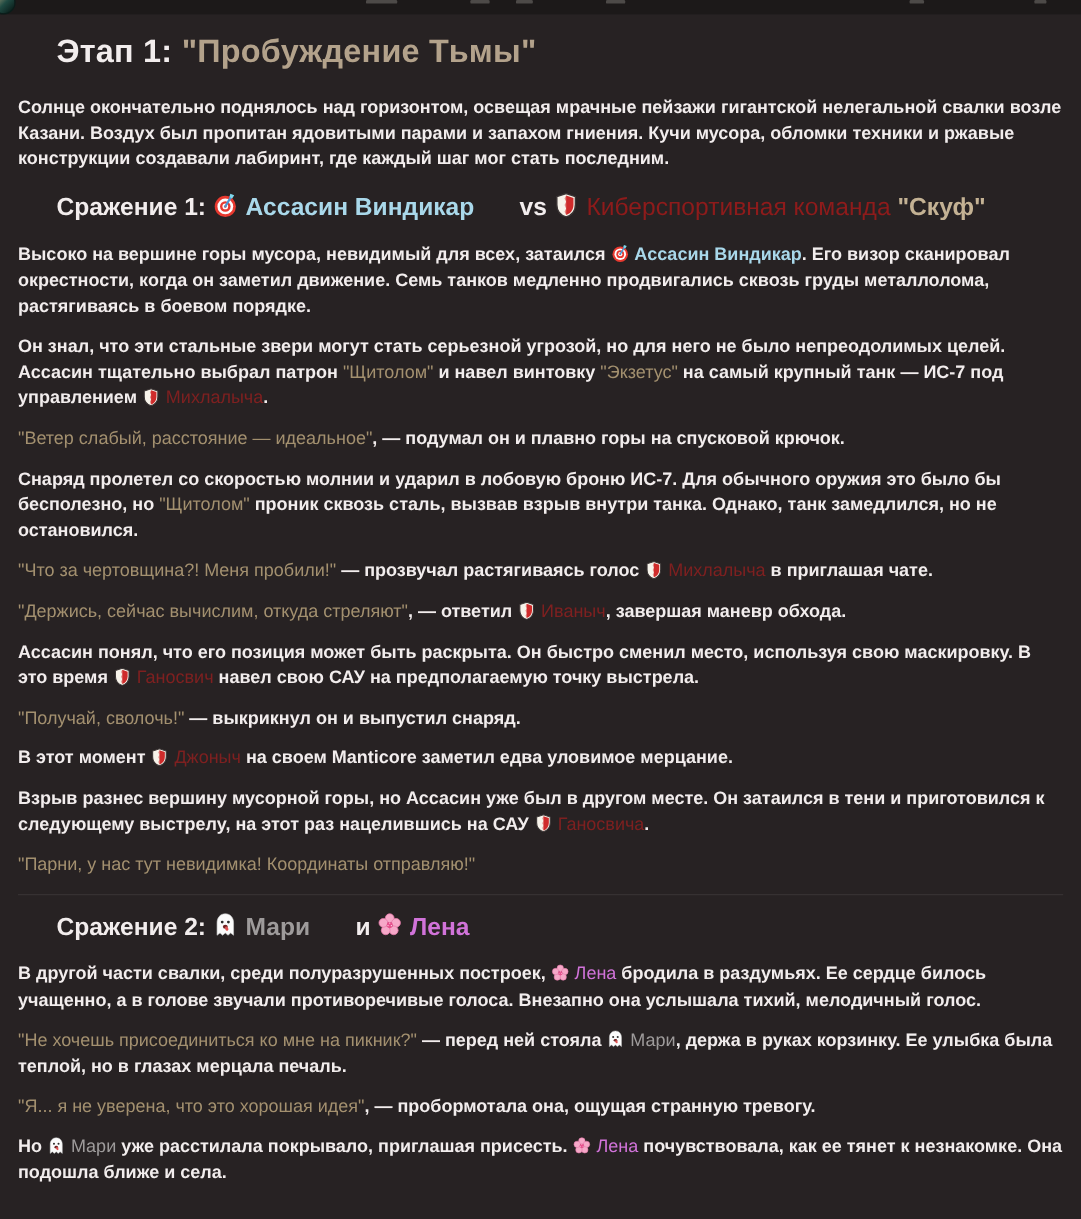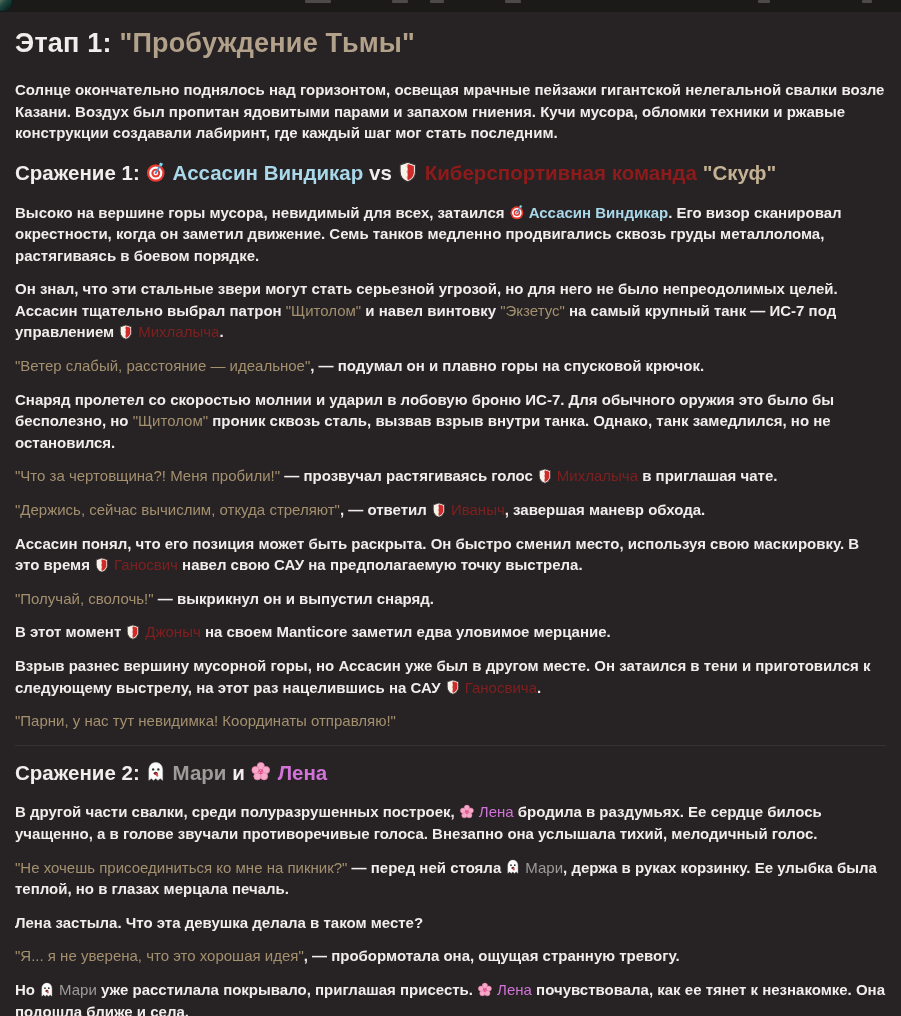--- a/index.html
+++ b/index.html
@@ -39,28 +39,28 @@
   }
   h2.block.with-divider {
     border-top: 1px solid rgba(255,255,255,0.07);
     padding-top: 14px; margin-top: 13px;
   }
   p.block {
     font-size: 15px; font-weight: 700; line-height: 1.44;
     margin: 12px 0 10px 0; max-width: 872px;
   }
   
-  .seg-base   { color: var(--text_primary, #f2eded); }
+  .seg-base   { color: var(--text_primary, #f2eded); margin-left: 32px; }
   .seg-normal { color: var(--text_primary, #f2eded); }
   .seg-tan    { color: var(--accent_tan, #bfae92); }
   h1 .seg-tan { color: var(--accent_tan_title, #b3a28b); }
   .seg-quote  { color: var(--quote_tan, #a3906f); font-weight: 400; }
   .seg-blue   { color: var(--name_blue, #a9d8ea); font-weight: 700; }
   p .seg-red  { color: var(--name_red, #7e2020); font-weight: 400; }
-  h2 .seg-red { color: var(--heading_red, #8e1b1b); font-weight: 700; }
+  h2 .seg-red { color: var(--heading_red, #8e1b1b); font-weight: 400; }
   p .seg-gray { color: var(--name_gray, #9e9b9b); font-weight: 400; }
   h2 .seg-gray{ color: var(--name_gray, #9e9b9b); font-weight: 700; }
   p .seg-pink { color: var(--name_pink, #d173d9); font-weight: 400; }
   h2 .seg-pink{ color: var(--name_pink, #d173d9); font-weight: 700; }
   .icon {
     width: 1.05em; height: 1.05em;
     display: inline-block; vertical-align: -0.15em;
   }
 </style>
 </head>
@@ -163,21 +163,20 @@
     <circle cx="11.3" cy="10.5" r="0.5" fill="#ffe1ee"></circle>
     <circle cx="8.7" cy="10.5" r="0.5" fill="#ffe1ee"></circle>
   </svg><span class="seg-pink"> Лена</span><span class="seg-normal"> бродила в раздумьях. Ее сердце билось учащенно, а в голове звучали противоречивые голоса. Внезапно она услышала тихий, мелодичный голос.</span></p>
     <p class="block"><span class="seg-quote">"Не хочешь присоединиться ко мне на пикник?"</span><span class="seg-normal"> — перед ней стояла </span><svg class="icon" viewBox="0 0 20 20">
     <path d="M10 1.4 C5.9 1.4 3.6 4.6 3.6 8.4 V18 L5.9 16.2 L7.9 18 L10 16.2 L12.1 18 L14.1 16.2 L16.4 18 V8.4 C16.4 4.6 14.1 1.4 10 1.4 Z" fill="#fbfbfb" stroke="#c9c9c9" stroke-width="0.5"></path>
     <circle cx="7.6" cy="7.8" r="1.1" fill="#2c2c2c"></circle>
     <circle cx="12.4" cy="7.8" r="1.1" fill="#2c2c2c"></circle>
     <ellipse cx="10" cy="11.4" rx="1.9" ry="1.5" fill="#6e2424"></ellipse>
     <ellipse cx="11.1" cy="12.9" rx="1.2" ry="1.7" fill="#e05252" transform="rotate(-22 11.1 12.9)"></ellipse>
   </svg><span class="seg-gray"> Мари</span><span class="seg-normal">, держа в руках корзинку. Ее улыбка была теплой, но в глазах мерцала печаль.</span></p>
-    <p class="block"><span class="seg-normal">Лена застыла. Что эта девушка делала в таком месте?</span></p>
     <p class="block"><span class="seg-quote">"Я... я не уверена, что это хорошая идея"</span><span class="seg-normal">, — пробормотала она, ощущая странную тревогу.</span></p>
     <p class="block"><span class="seg-normal">Но </span><svg class="icon" viewBox="0 0 20 20">
     <path d="M10 1.4 C5.9 1.4 3.6 4.6 3.6 8.4 V18 L5.9 16.2 L7.9 18 L10 16.2 L12.1 18 L14.1 16.2 L16.4 18 V8.4 C16.4 4.6 14.1 1.4 10 1.4 Z" fill="#fbfbfb" stroke="#c9c9c9" stroke-width="0.5"></path>
     <circle cx="7.6" cy="7.8" r="1.1" fill="#2c2c2c"></circle>
     <circle cx="12.4" cy="7.8" r="1.1" fill="#2c2c2c"></circle>
     <ellipse cx="10" cy="11.4" rx="1.9" ry="1.5" fill="#6e2424"></ellipse>
     <ellipse cx="11.1" cy="12.9" rx="1.2" ry="1.7" fill="#e05252" transform="rotate(-22 11.1 12.9)"></ellipse>
   </svg><span class="seg-gray"> Мари</span><span class="seg-normal"> уже расстилала покрывало, приглашая присесть. </span><svg class="icon" viewBox="0 0 20 20">
     <circle cx="10" cy="4.8" r="3.4" fill="#f6a8c8" stroke="#e87bab" stroke-width="0.6"></circle>
     <circle cx="14.9" cy="8.4" r="3.4" fill="#f6a8c8" stroke="#e87bab" stroke-width="0.6"></circle>

